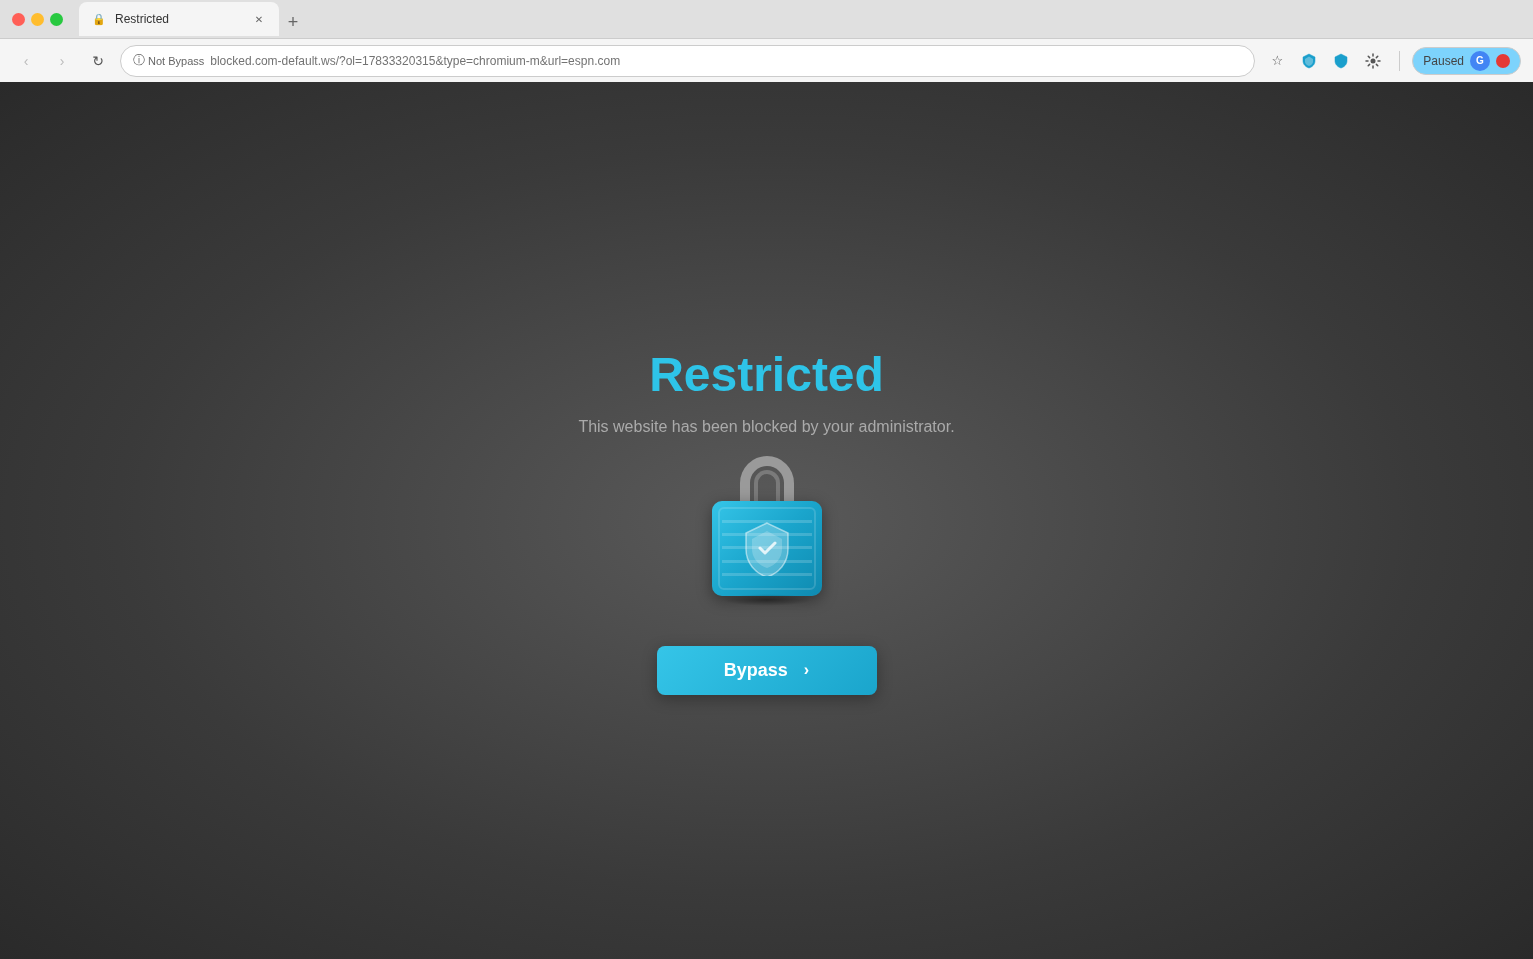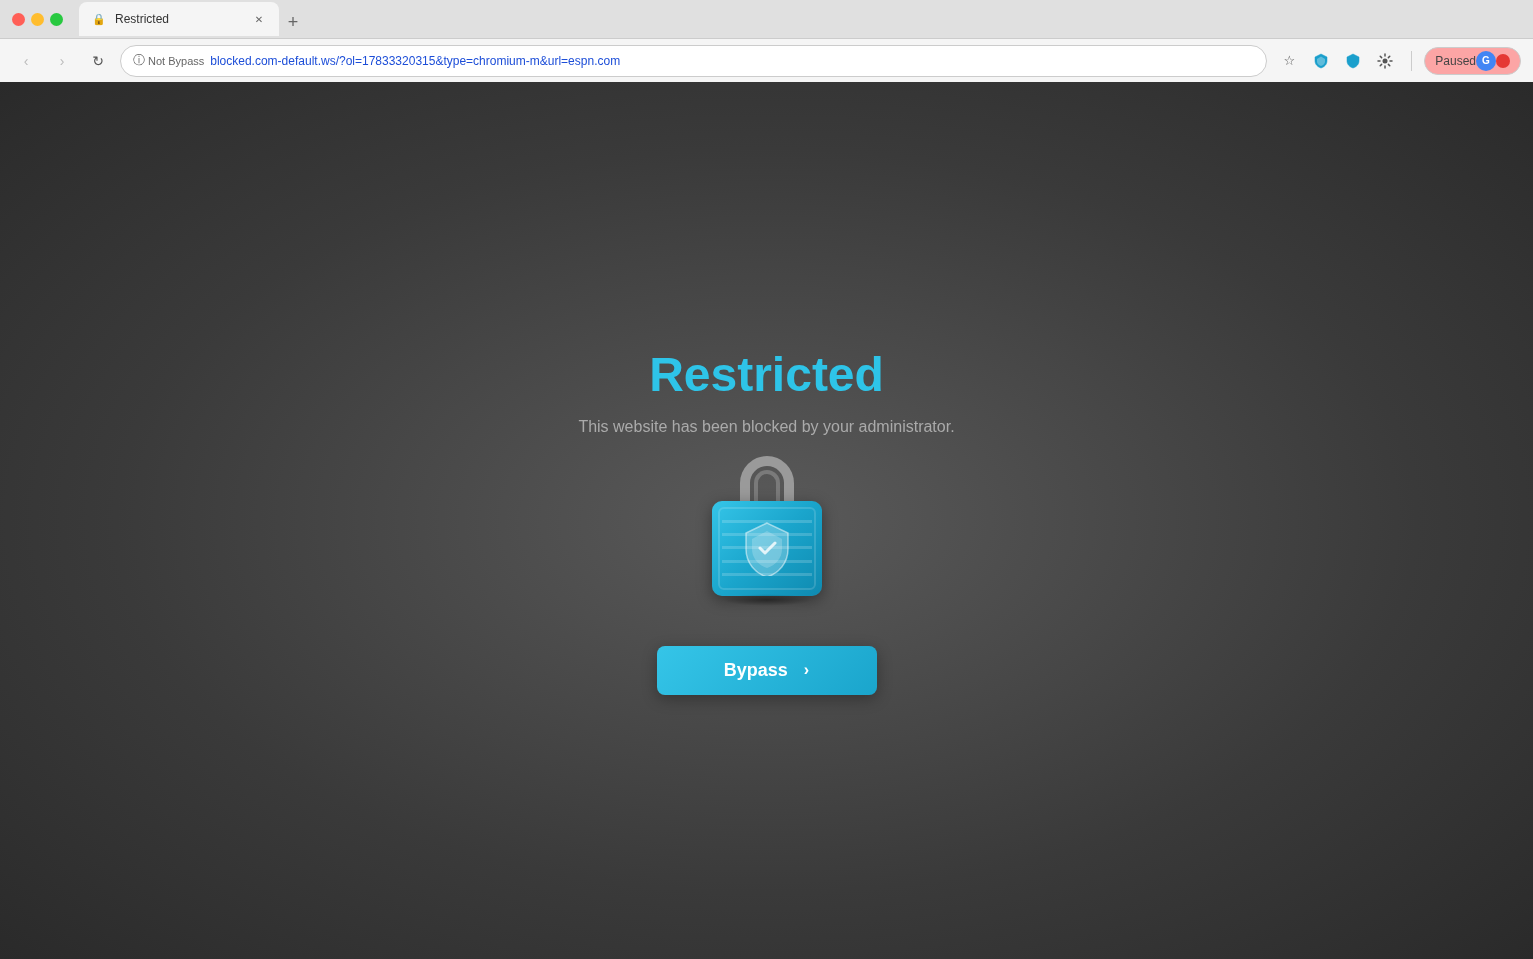--- a/index.html
+++ b/index.html
@@ -139,21 +139,21 @@
     .not-secure-badge {
       display: flex;
       align-items: center;
       gap: 3px;
       font-size: 11px;
       color: #666;
       white-space: nowrap;
     }
     .url-text {
       font-size: 12px;
-      color: #1d4ed8;
+      color: #737373;
       flex: 1;
       overflow: hidden;
       text-overflow: ellipsis;
       white-space: nowrap;
     }
     .url-text .bold-part { font-weight: 500; }
 
     .toolbar-icons {
       display: flex;
       align-items: center;
@@ -169,21 +169,22 @@
       display: flex;
       align-items: center;
       justify-content: center;
       font-size: 13px;
       color: #555;
     }
 
     .paused-badge {
       display: flex;
       align-items: center;
-      background: #fca5a5;
+      gap: 6px;
+      background: #7dd3fc;
       border: 1px solid #ccc;
       border-radius: 14px;
       padding: 3px 10px;
       font-size: 12px;
       color: #444;
     }
     .paused-avatar {
       width: 20px;
       height: 20px;
       border-radius: 50%;

